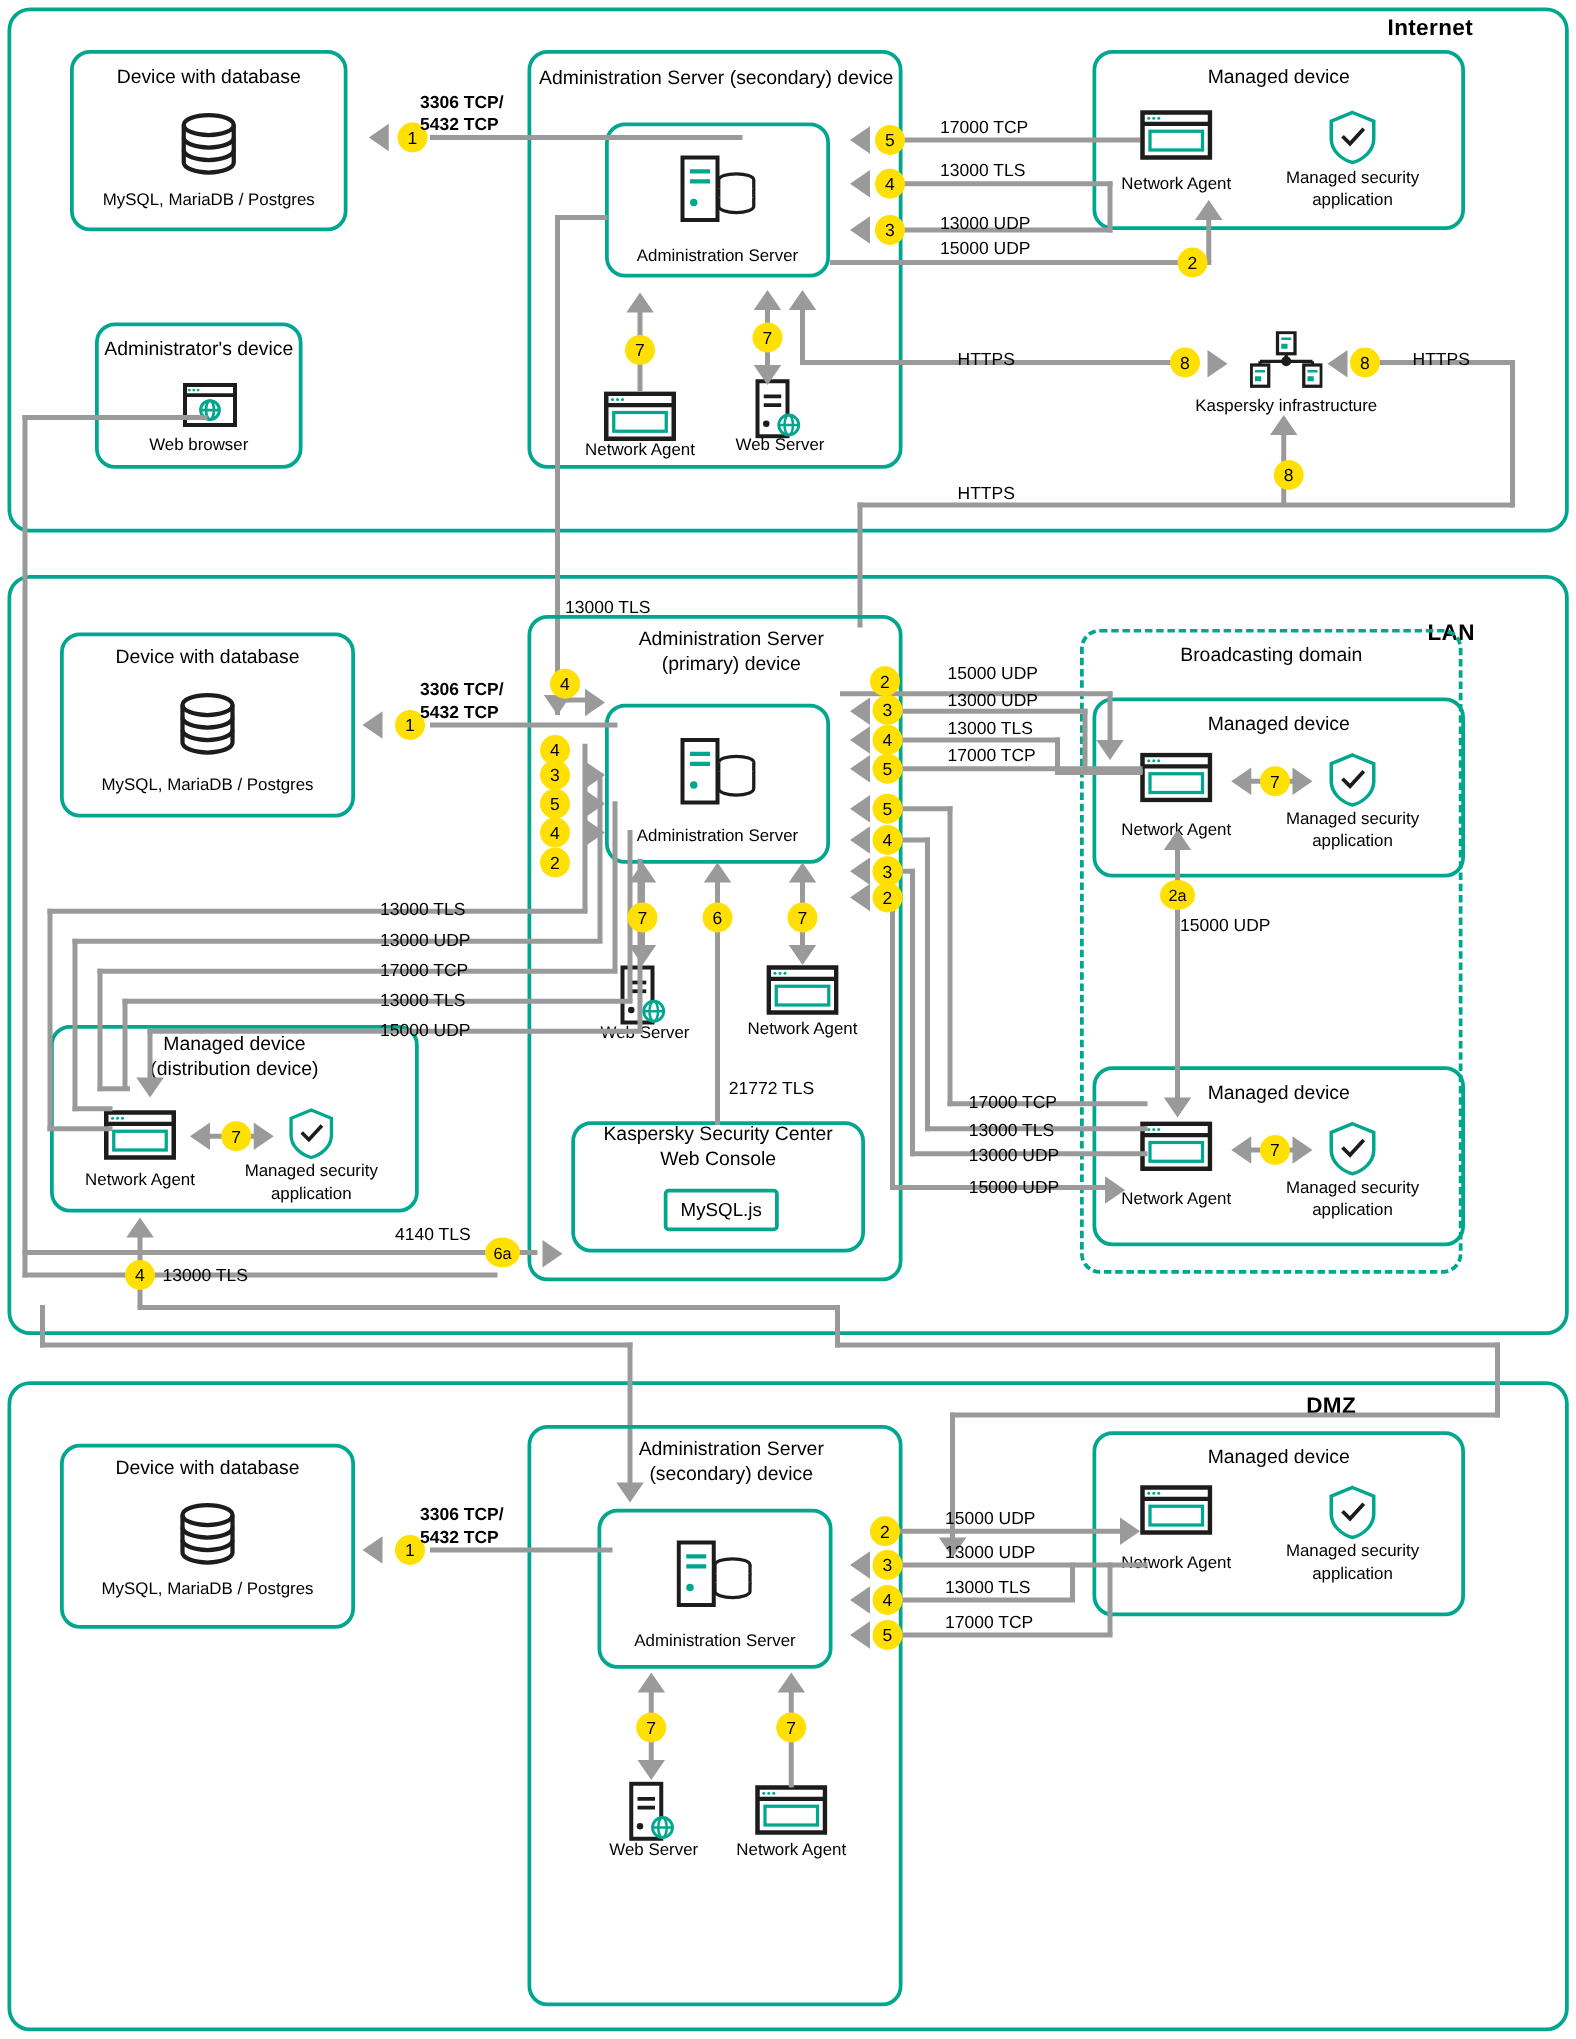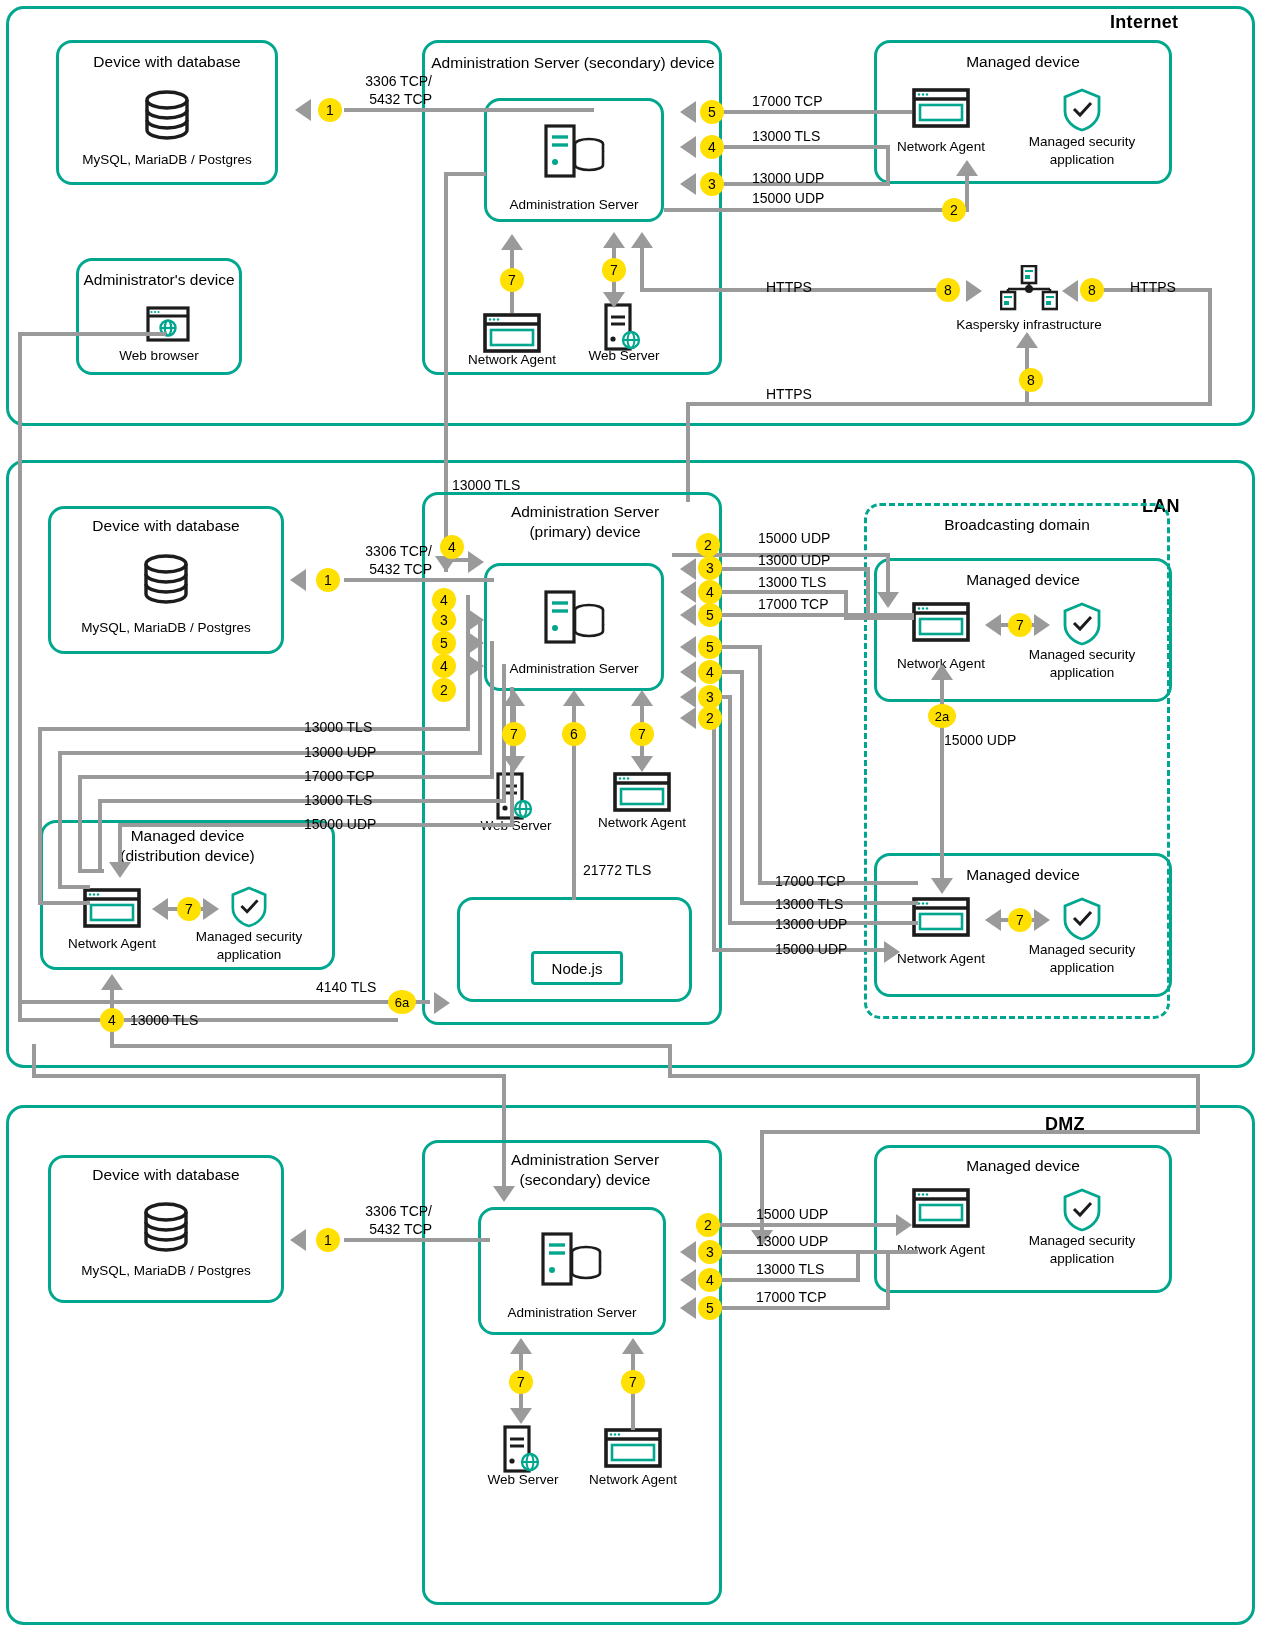--- a/index.html
+++ b/index.html
@@ -10,21 +10,21 @@
   .zone{position:absolute;border:3px solid #00A78E;border-radius:18px;box-sizing:border-box;}
   .zone-label{position:absolute;font-weight:bold;font-size:18px;color:#000;letter-spacing:.3px;}
 
   
   .box{position:absolute;border:3px solid #00A78E;border-radius:16px;box-sizing:border-box;background:transparent;}
   .box.dashed{border-style:dashed;border-width:3px;}
   .box-title{position:absolute;width:100%;text-align:center;font-size:15.5px;color:#000;line-height:1.28;}
 
   
   .lbl{position:absolute;font-size:14px;color:#000;white-space:nowrap;line-height:1.25;}
-  .lbl.c{text-align:right;}
+  .lbl.c{text-align:left;font-weight:bold;}
   .cap{position:absolute;font-size:13.5px;color:#000;white-space:nowrap;text-align:center;}
 
   
   .ln{position:absolute;background:#9a9a9a;}
   .lnh{height:4px;}
   .lnv{width:4px;}
 
   
   .ar{position:absolute;width:0;height:0;}
   .ar-l{border-top:11px solid transparent;border-bottom:11px solid transparent;border-right:16px solid #9a9a9a;}
@@ -298,21 +298,25 @@
       <line x1="2" y1="11" x2="56" y2="11" stroke="#1c1c1c" stroke-width="3.4"></line>
       <circle cx="7" cy="6.5" r="1.2" fill="#00A78E"></circle>
         <circle cx="11" cy="6.5" r="1.2" fill="#00A78E"></circle>
         <circle cx="15" cy="6.5" r="1.2" fill="#00A78E"></circle>
       <rect x="8" y="17" width="42" height="15" fill="none" stroke="#00A78E" stroke-width="2.6"></rect>
     </svg>
   </div>
   <div class="cap" style="left:582px;top:815px;width:120px;">Network Agent</div>
 
   <div class="box" style="left:457px;top:897px;width:235px;height:105px;"></div>
-  <div class="nodejs" style="left:531px;top:951px;width:86px;height:28px;">Node.js</div>
+  <div class="box-title" style="left:457px;top:898px;width:235px;">
+    <span>Kaspersky Security Center</span><br>
+    <span>Web Console</span>
+  </div>
+  <div class="nodejs" style="left:531px;top:951px;width:86px;height:28px;">MySQL.js</div>
 
   <div class="box dashed" style="left:864px;top:503px;width:306px;height:516px;"></div>
   <div class="box-title" style="left:864px;top:515px;width:306px;">Broadcasting domain</div>
 
   <div class="box" style="left:874px;top:558px;width:298px;height:144px;"></div>
   <div class="box-title" style="left:874px;top:570px;width:298px;">Managed device</div>
   <div class="icn" style="left:912px;top:602px;">
     <svg width="58" height="40" viewBox="0 0 58 40">
       <rect x="2" y="2" width="54" height="36" fill="none" stroke="#1c1c1c" stroke-width="3.6"></rect>
       <line x1="2" y1="11" x2="56" y2="11" stroke="#1c1c1c" stroke-width="3.4"></line>

